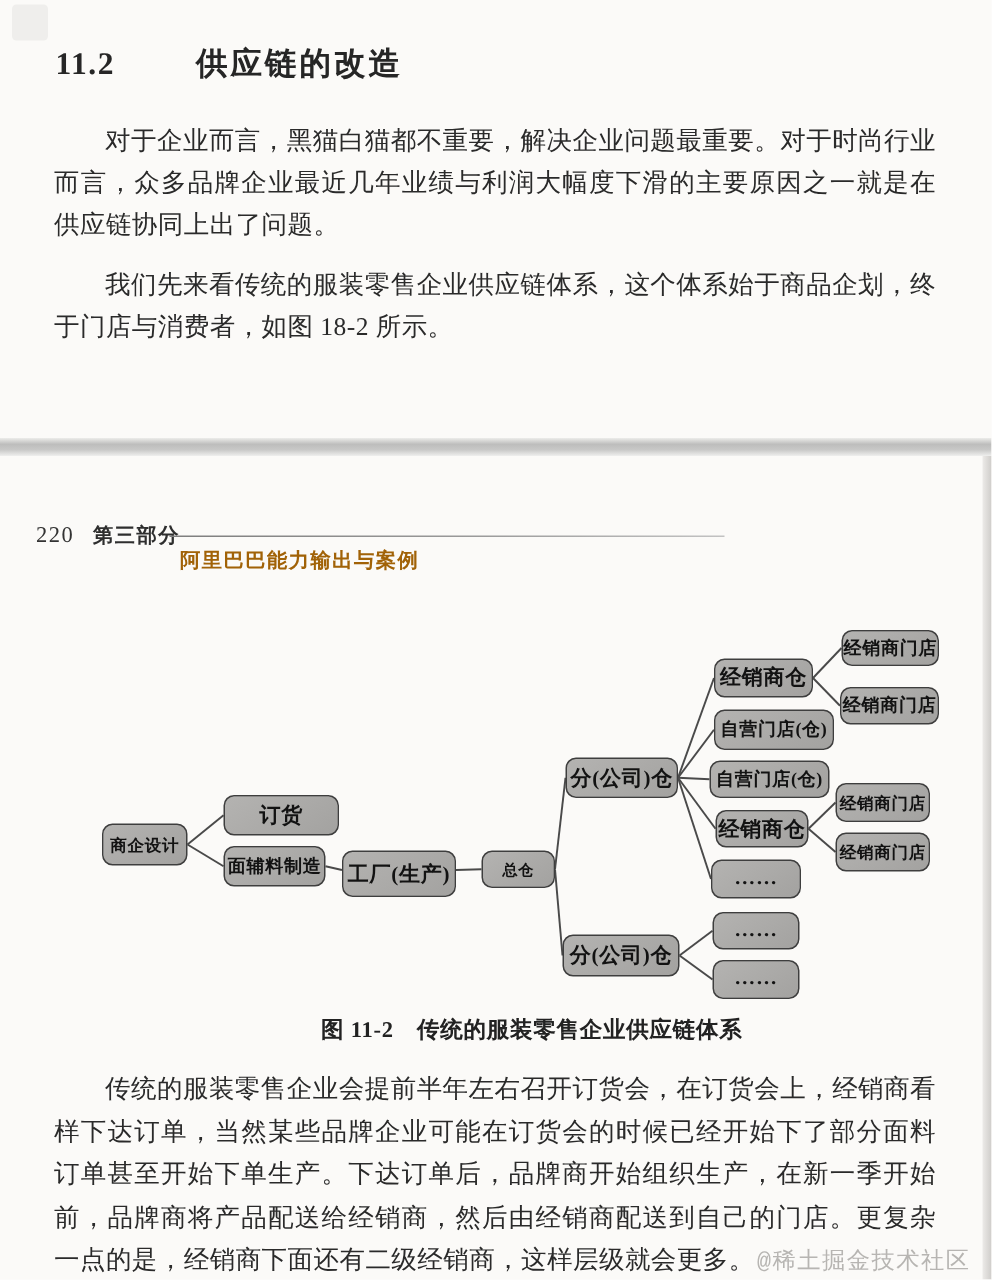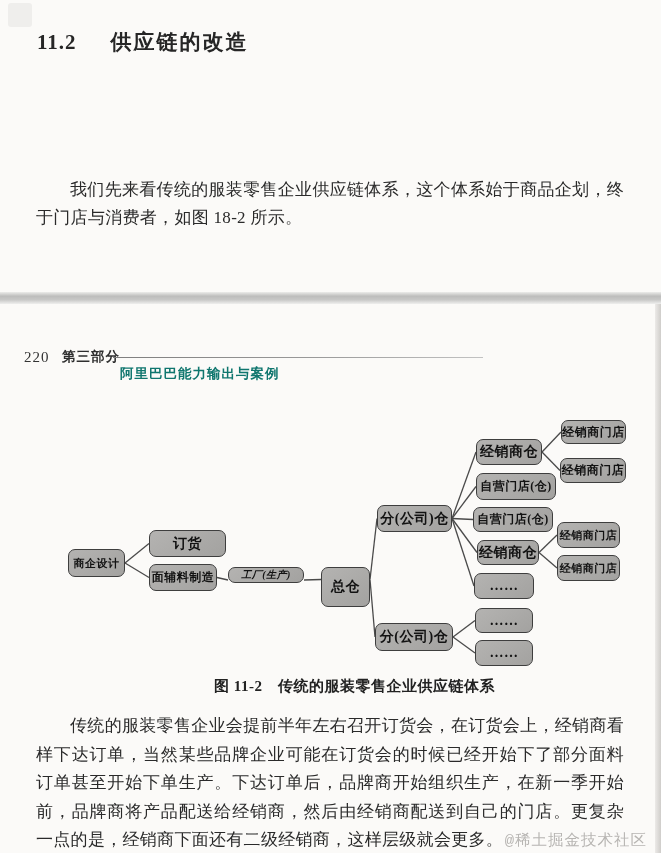--- a/index.html
+++ b/index.html
@@ -14,21 +14,21 @@
   .corner-mark{
     position:absolute;left:8px;top:3px;width:24px;height:24px;
     background:#efeeec;border-radius:3px;
   }
   .heading{
     position:absolute;left:37px;top:28px;
     font-size:21px;font-weight:700;letter-spacing:1px;
     white-space:nowrap;
   }
   .heading .hnum{font-family:"Liberation Serif","DejaVu Serif",serif;margin-right:34px;}
-  .heading .htitle{font-family:Liberation Serif, serif;letter-spacing:2px;}
+  .heading .htitle{font-family:Liberation Serif, serif;letter-spacing:2px;margin-left:20px;}
   .body{
     position:absolute;left:36px;right:37px;margin:0;
     font-size:17px;line-height:28px;letter-spacing:.3px;
     text-align:justify;text-indent:2em;color:#2a2a2a;
   }
   .p1{top:80px;}
   .p2{top:176px;}
   .p3{top:712px;line-height:28.6px;}
   .page-band{
     position:absolute;left:0;right:0;top:292px;height:12px;
@@ -42,21 +42,21 @@
   .part{
     position:absolute;left:62px;top:2px;
     font-size:13.5px;font-weight:700;color:#2e2e2e;letter-spacing:1px;
   }
   .rh-rule{
     position:absolute;left:113px;top:11px;width:370px;height:1.4px;
     background:linear-gradient(to right,#7e7e7e,#9a9a9a 55%,#c2c2c2);
   }
   .part-title{
     position:absolute;left:76px;top:19px;
-    font-size:13.5px;font-weight:700;color:#0f766e;letter-spacing:1px;padding-left:44px;
+    font-size:13.5px;font-weight:700;color:#a16207;letter-spacing:1px;padding-left:44px;
   }
   .connectors{
     position:absolute;left:0;top:0;width:661px;height:853px;
     pointer-events:none;
   }
   .connectors line{stroke:#4a4a4a;stroke-width:1.3;}
   .dnode{
     position:absolute;box-sizing:border-box;
     background:linear-gradient(145deg,#b4b3b1,#a3a2a0);
     border:1.5px solid #3e3e3e;border-radius:7px;
@@ -82,20 +82,21 @@
 <body>
 
 <div class="page">
 
   <div class="corner-mark"></div>
 
   <div class="heading">
     <span class="hnum">11.2</span><span class="htitle">供应链的改造</span>
   </div>
 
+  <p class="body p1">对于企业而言，黑猫白猫都不重要，解决企业问题最重要。对于时尚行业而言，众多品牌企业最近几年业绩与利润大幅度下滑的主要原因之一就是在供应链协同上出了问题。</p>
   <p class="body p2">我们先来看传统的服装零售企业供应链体系，这个体系始于商品企划，终于门店与消费者，如图 18-2 所示。</p>
 
   <div class="page-band"></div>
 
   <div class="running-header">
     <span class="pagenum">220</span>
     <span class="part">第三部分</span>
     <span class="rh-rule"></span>
     <div class="part-title">阿里巴巴能力输出与案例</div>
   </div>
@@ -116,22 +117,22 @@
       <line x1="542" y1="452" x2="560" y2="470.5"></line>
       <line x1="539" y1="552.5" x2="557" y2="535"></line>
       <line x1="539" y1="552.5" x2="557" y2="568"></line>
       <line x1="453" y1="637" x2="475" y2="620.5"></line>
       <line x1="453" y1="637" x2="475" y2="653"></line>
     </svg>
   <div>
       <div class="dnode" style="left: 68px; top: 549px; width: 57px; height: 28px; font-size: 11px;">商企设计</div>
       <div class="dnode" style="left: 149px; top: 530px; width: 77px; height: 27px; font-size: 14px;">订货</div>
       <div class="dnode" style="left: 149px; top: 564px; width: 68px; height: 27px; font-size: 12px;">面辅料制造</div>
-      <div class="dnode" style="left: 228px; top: 567px; width: 76px; height: 16px; font-size: 10px; font-style: italic;">工厂(生产)</div>
-      <div class="dnode" style="left: 321px; top: 567px; width: 49px; height: 40px; font-size: 14px; text-align: center;">总仓</div>
+      <div class="dnode" style="left: 228px; top: 567px; width: 76px; height: 31px; font-size: 14px;">工厂(生产)</div>
+      <div class="dnode" style="left: 321px; top: 567px; width: 49px; height: 25px; font-size: 10px; text-align: center;">总仓</div>
       <div class="dnode" style="left: 377px; top: 505px; width: 75px; height: 27px; font-size: 14px;">分(公司)仓</div>
       <div class="dnode" style="left: 375px; top: 623px; width: 78px; height: 28px; font-size: 14px;">分(公司)仓</div>
       <div class="dnode" style="left: 476px; top: 439px; width: 66px; height: 26px; font-size: 14px;">经销商仓</div>
       <div class="dnode" style="left: 476px; top: 473px; width: 80px; height: 27px; font-size: 12px;">自营门店(仓)</div>
       <div class="dnode" style="left: 473px; top: 507px; width: 80px; height: 25px; font-size: 12px;">自营门店(仓)</div>
       <div class="dnode" style="left: 477px; top: 540px; width: 62px; height: 25px; font-size: 14px;">经销商仓</div>
       <div class="dnode" style="left: 474px; top: 573px; width: 60px; height: 26px; font-size: 14px;">……</div>
       <div class="dnode" style="left: 475px; top: 608px; width: 58px; height: 25px; font-size: 14px;">……</div>
       <div class="dnode" style="left: 475px; top: 640px; width: 58px; height: 26px; font-size: 14px;">……</div>
       <div class="dnode" style="left: 561px; top: 420px; width: 65px; height: 24px; font-size: 12px;">经销商门店</div>

